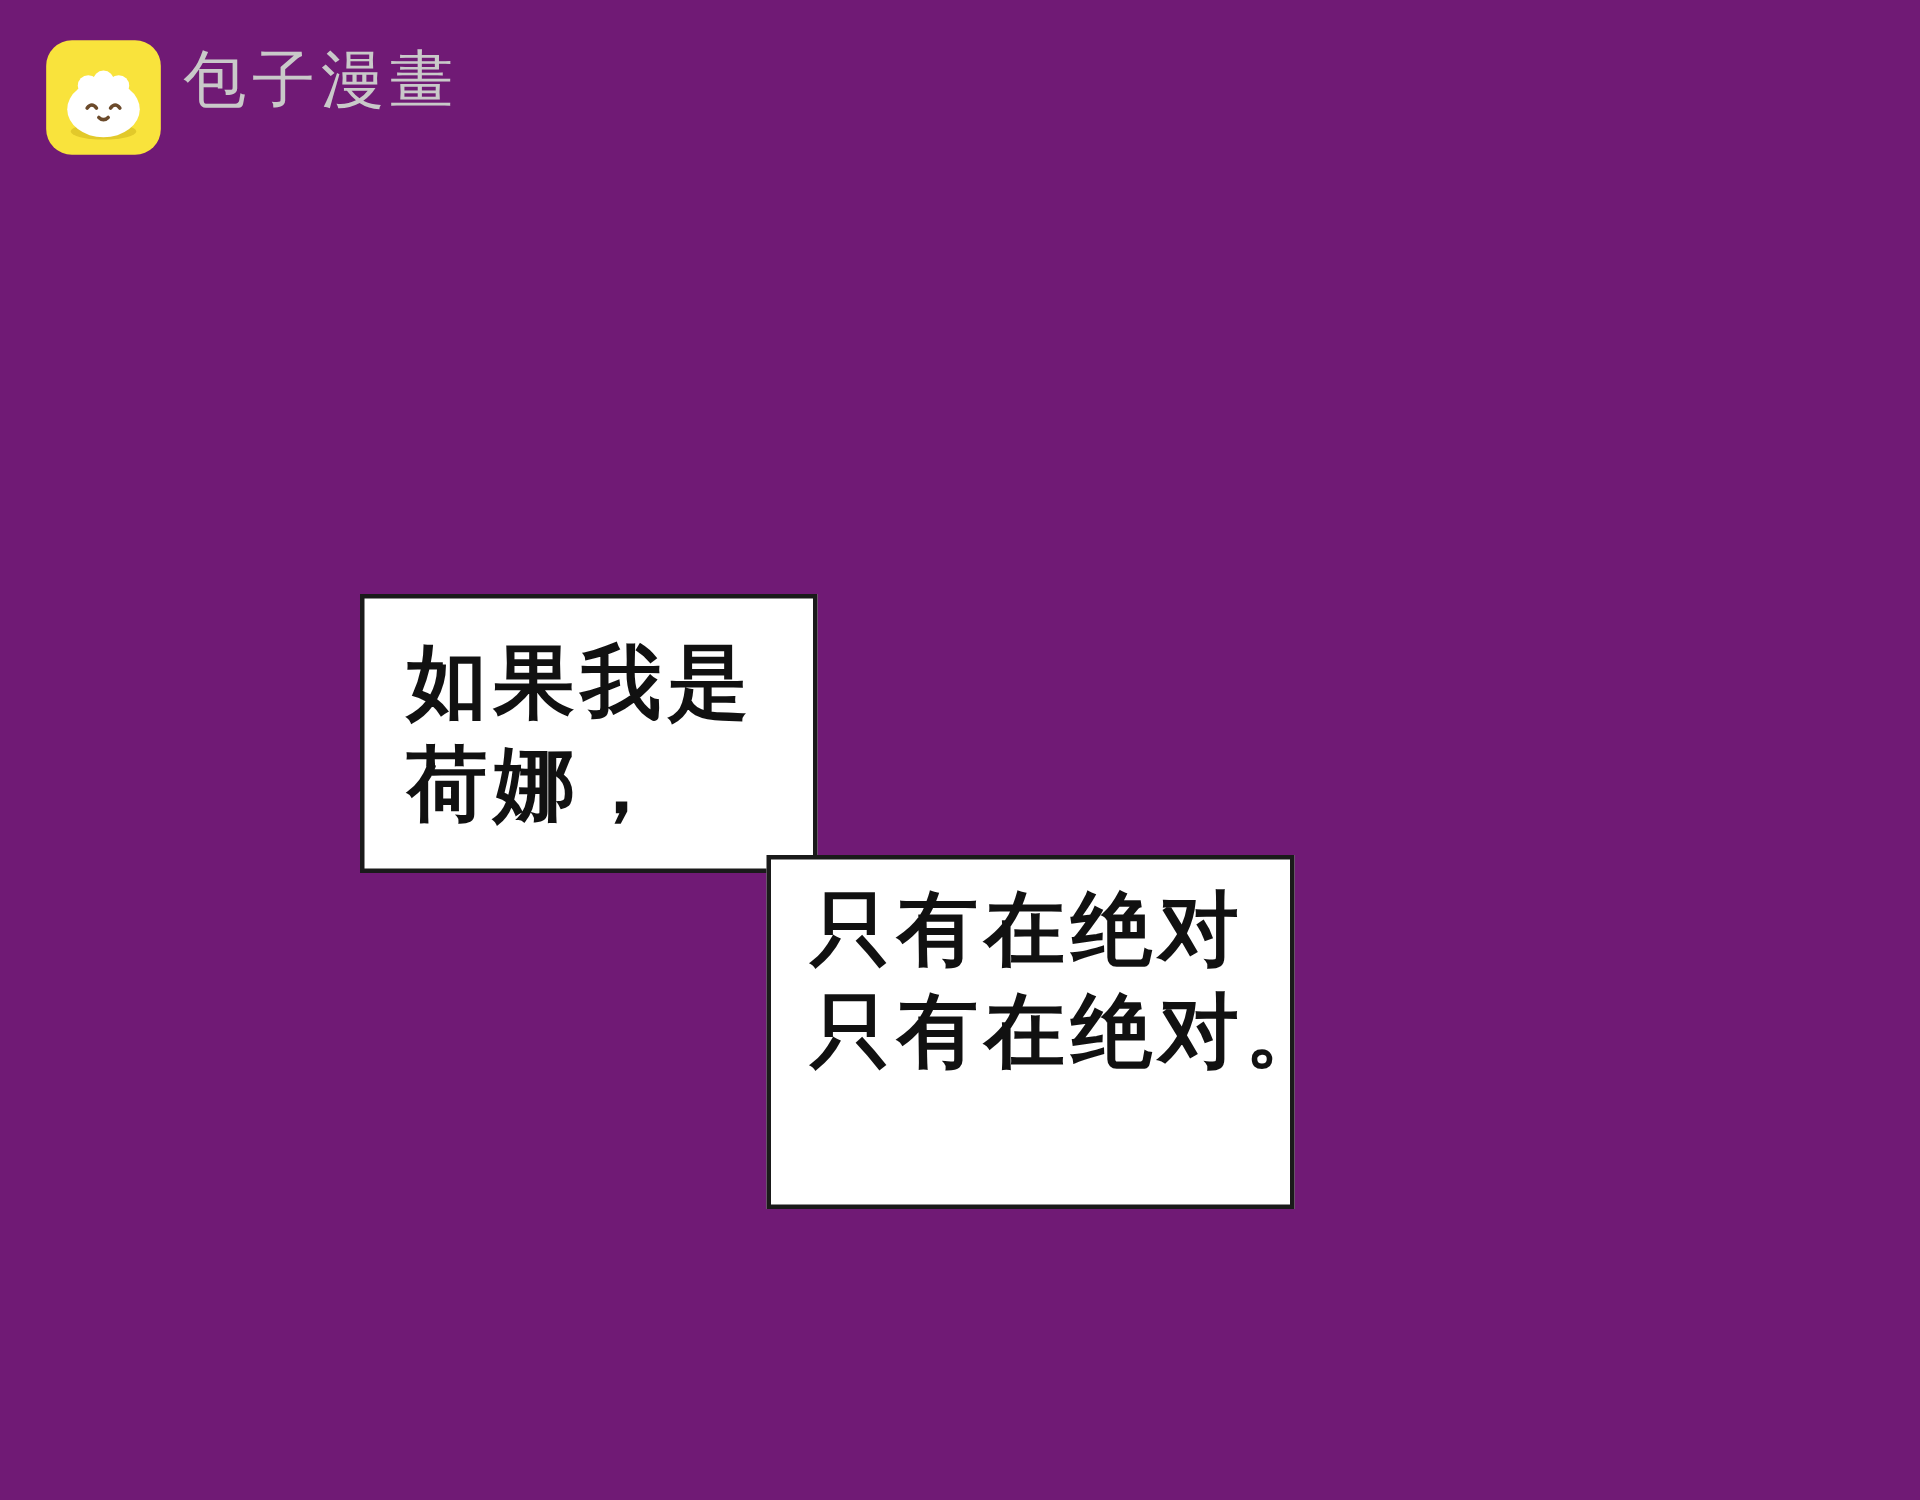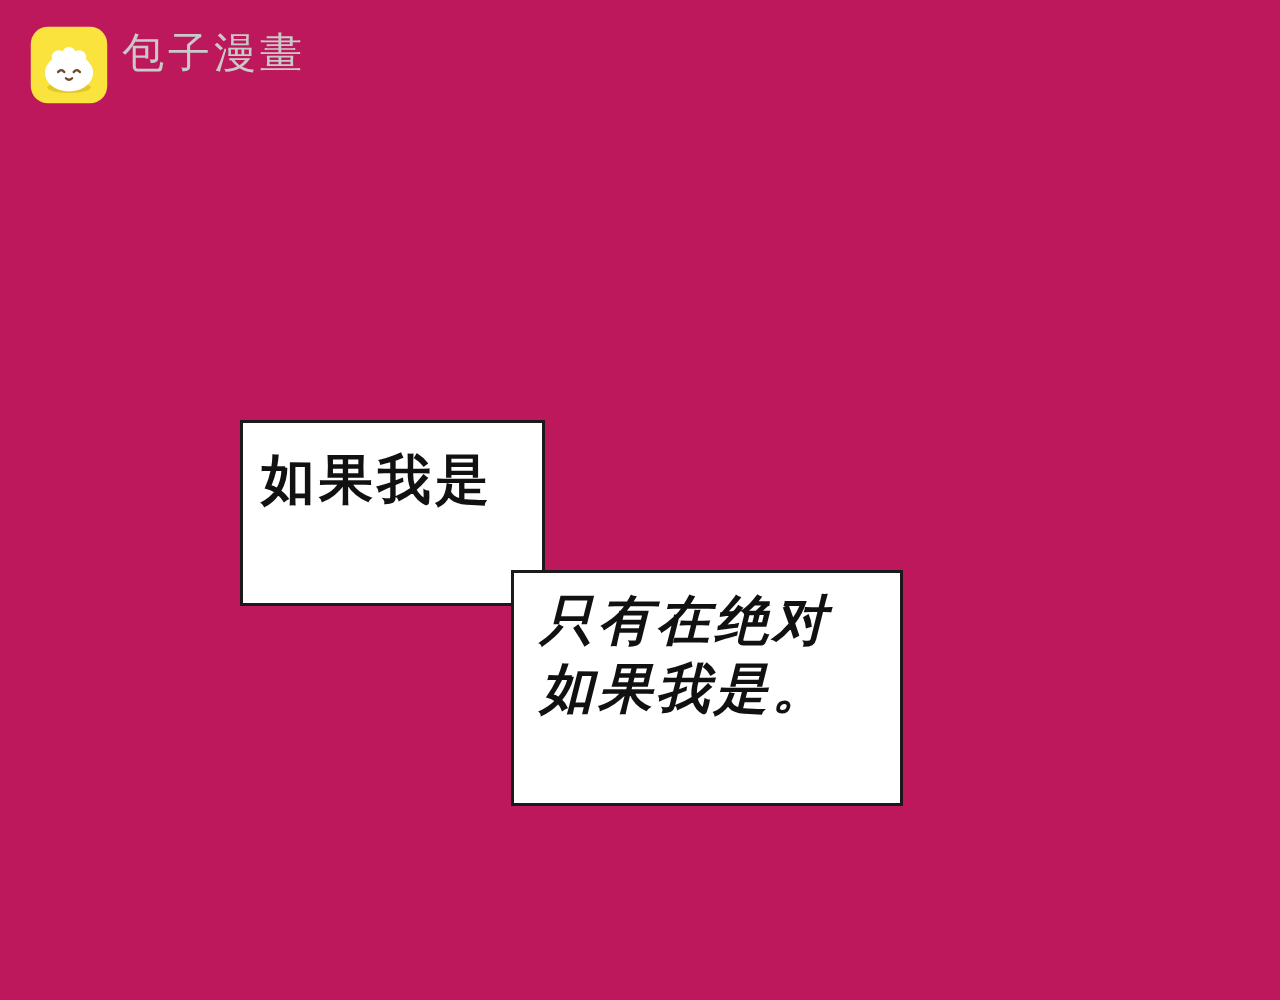--- a/index.html
+++ b/index.html
@@ -1,21 +1,21 @@
 <!DOCTYPE html>
 <html><head>
 <meta charset="utf-8">
 <style>
   * { margin: 0; padding: 0; box-sizing: border-box; }
   html, body { background: #ffffff; }
   .page {
     position: relative;
     width: 1280px;
     height: 1000px;
-    background: #be185d;
+    background: #701a75;
     overflow: hidden;
     font-family: "Liberation Sans", sans-serif;
   }
 
   
   .watermark {
     position: absolute;
     left: 30px;
     top: 26px;
     display: flex;
@@ -54,32 +54,30 @@
     font-weight: 600;
     font-size: 54px;
     line-height: 68px;
     letter-spacing: 4px;
   }
   .bubble-1 {
     left: 240px;
     top: 396px;
     width: 305px;
     height: 186px;
-    padding: 22px 18px;
+    padding: 22px 28px;
     z-index: 1;
-    margin-top: 24px;
   }
   .bubble-2 {
     left: 511px;
     top: 570px;
-    width: 392px;
+    width: 352px;
     height: 236px;
     padding: 13px 26px;
     z-index: 2;
-    font-style: italic;
   }
   .bubble .line { white-space: nowrap; }
 </style>
 </head>
 <body>
 
 <div class="page">
 
   <div class="watermark">
     <div class="logo-icon">
@@ -95,20 +93,21 @@
         <path d="M46 67 q4 4 8 0" stroke="#6B4A2B" stroke-width="3" fill="none" stroke-linecap="round"></path>
       </svg>
     </div>
     <div class="logo-text">
       <div class="brand-name">包子漫畫</div>
     </div>
   </div>
 
   <div class="bubble bubble-1">
     <div class="line">如果我是</div>
+    <div class="line">荷娜，</div>
   </div>
 
   <div class="bubble bubble-2">
     <div class="line">只有在绝对</div>
-    <div class="line">如果我是。</div>
+    <div class="line">只有在绝对。</div>
   </div>
 
 </div>
 
 </body></html>

